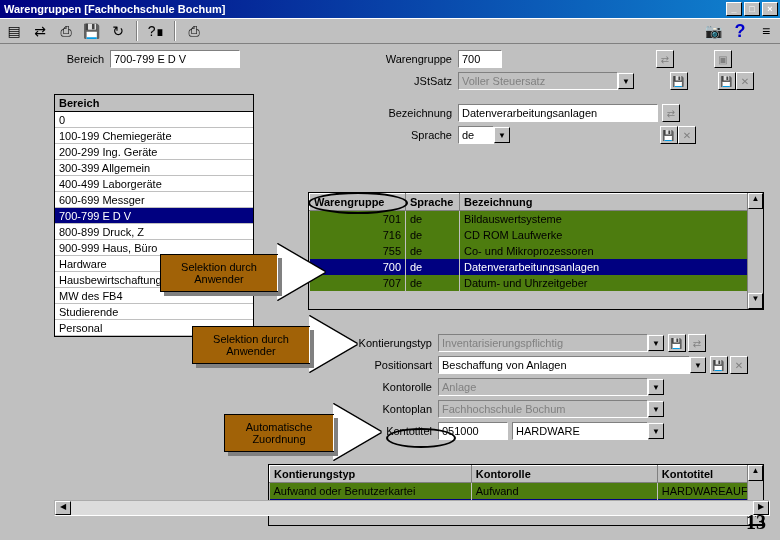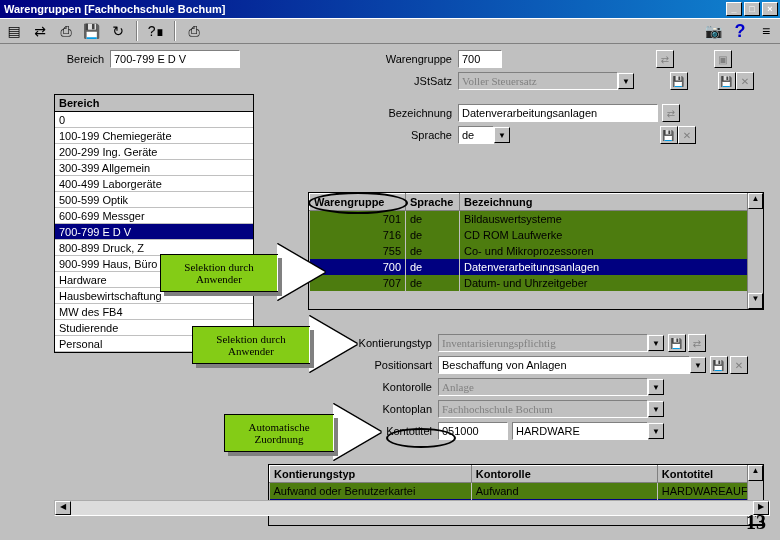--- a/index.html
+++ b/index.html
@@ -57,21 +57,21 @@
   .row { display: flex; align-items: center; margin-bottom: 4px; }
   .lbl { text-align: right; padding-right: 6px; }
   .field {
     background: #fff;
     border: 1px solid #808080;
     border-right-color: #fff; border-bottom-color: #fff;
     height: 18px;
     padding: 1px 3px;
     display: flex; align-items: center;
   }
-  .field.disabled { background: #c0c0c0; color: #808080; font-family: Liberation Serif, serif; }
+  .field.disabled { background: #c0c0c0; color: #808080; }
   .dd {
     width: 16px; height: 16px;
     background: #c0c0c0;
     border: 1px solid #fff;
     border-right-color: #000; border-bottom-color: #000;
     display: inline-flex; align-items: center; justify-content: center;
     font-size: 8px;
   }
   .left-panel {
     position: absolute;
@@ -130,27 +130,26 @@
     position: absolute;
     left: 220px; right: 10px; top: 290px;
   }
   .grid2 {
     position: absolute;
     left: 220px; right: 16px; top: 420px;
     border: 1px solid #000;
   }
   .arrow-callout {
     position: absolute;
-    background: #84cc16;
+    background: #a16207;
     border: 1px solid #000;
     box-shadow: 4px 4px 0 #808080;
     padding: 6px 10px;
     text-align: center;
     z-index: 10;
-    font-family: Liberation Serif, serif;
   }
   .arrow-right {
     position: absolute;
     width: 0; height: 0;
     border-top: 28px solid transparent;
     border-bottom: 28px solid transparent;
     border-left: 48px solid #fff;
     filter: drop-shadow(1px 0 0 #000) drop-shadow(0 1px 0 #000) drop-shadow(0 -1px 0 #000);
     z-index: 9;
   }
@@ -223,21 +222,20 @@
   </div>
 
   <div class="left-panel">
     <div class="list-header">Bereich</div>
     <div class="listbox">
       <div class="listitem">0</div>
       <div class="listitem">100-199 Chemiegeräte</div>
       <div class="listitem">200-299 Ing. Geräte</div>
       <div class="listitem">300-399 Allgemein</div>
       <div class="listitem">400-499 Laborgeräte</div>
-      <div class="listitem">500-599 Optik</div>
       <div class="listitem">600-699 Messger</div>
       <div class="listitem sel">700-799 E D V</div>
       <div class="listitem">800-899 Druck, Z</div>
       <div class="listitem">900-999 Haus, Büro</div>
       <div class="listitem">Hardware</div>
       <div class="listitem">Hausbewirtschaftung</div>
       <div class="listitem">MW des FB4</div>
       <div class="listitem">Studierende</div>
       <div class="listitem">Personal</div>
     </div>

